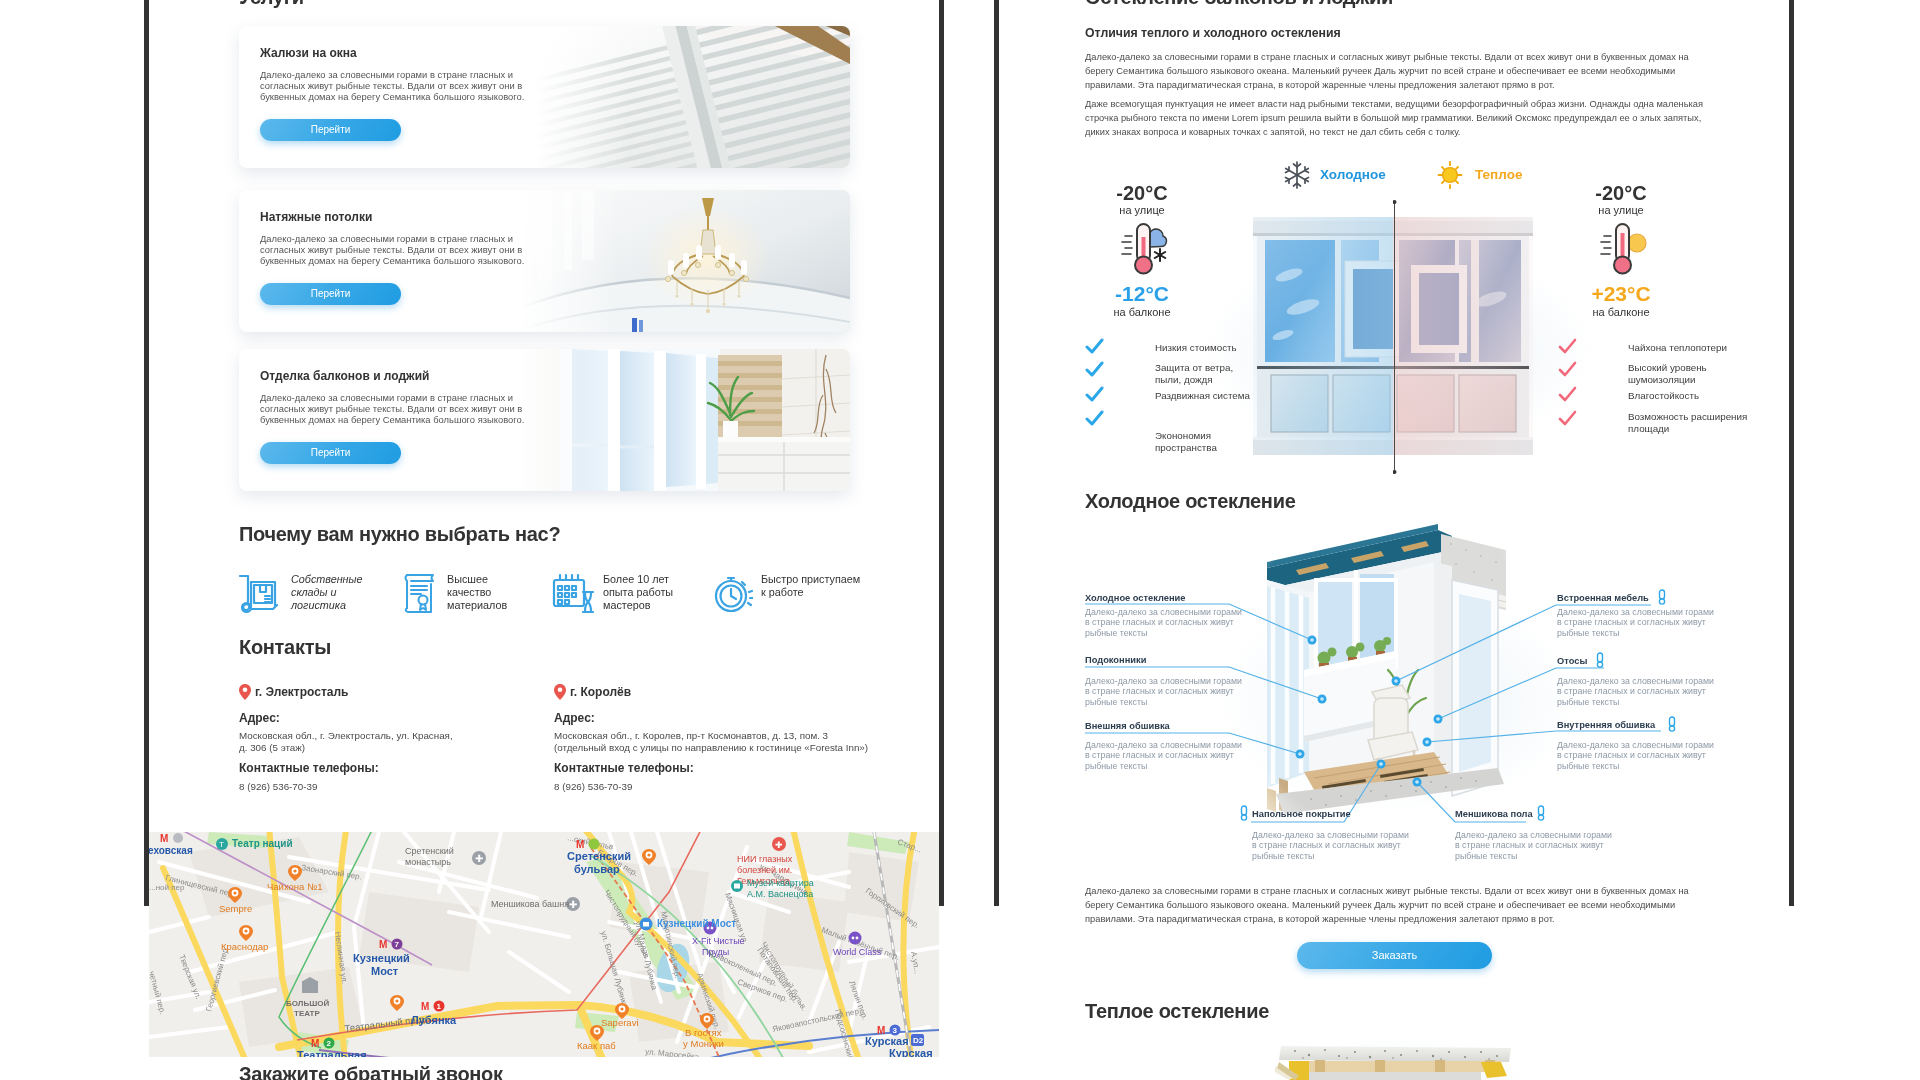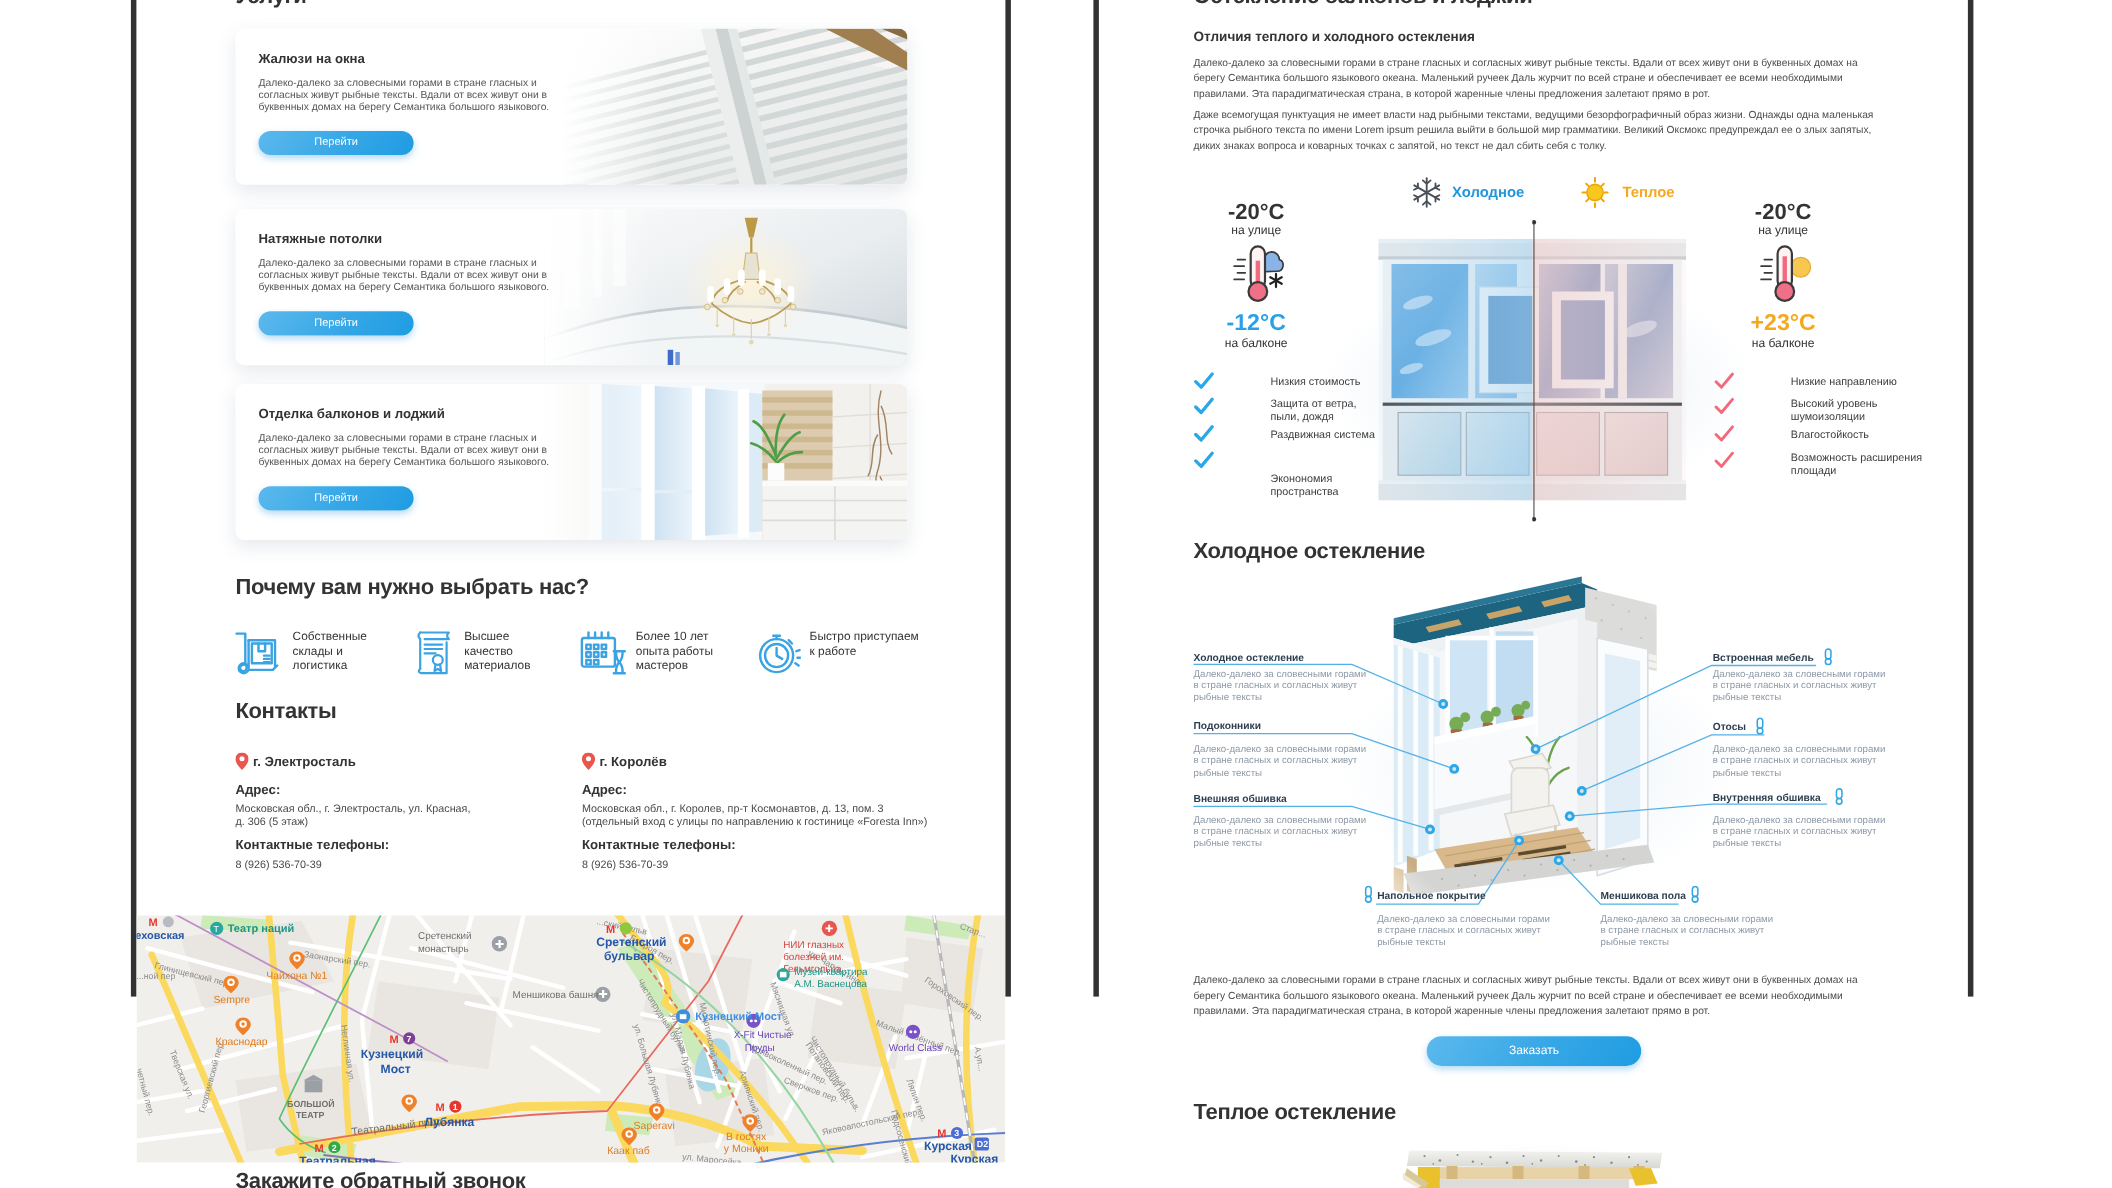--- a/index.html
+++ b/index.html
@@ -20,21 +20,21 @@
   .cb{font-size:12px;font-weight:bold;color:#333;}
   .ct{font-size:9.8px;color:#4a4a4a;line-height:12px;}
   .para{position:absolute;font-size:9.3px;line-height:14px;color:#4c4c4c;white-space:nowrap;}
   .lblT{position:absolute;font-size:9.3px;font-weight:bold;color:#2c3e50;white-space:nowrap;}
   .lblD{position:absolute;font-size:8.8px;line-height:10.4px;color:#8d99a6;white-space:nowrap;}
   .chk{position:absolute;font-size:9.8px;line-height:12px;color:#3d3d3d;white-space:nowrap;padding-left:44px;}
 </style>
 </head>
 <body>
 
-<div class="page" style="left:119px;">
+<div class="page" style="left:144px;">
 
   <div class="abs h1" style="left:90px;top:-14px;">Услуги</div>
 
   <div class="card" style="top:26px;">
 
     <div class="abs" style="right:0;top:0;width:315px;height:142px;">
       <svg width="315" height="142" viewBox="0 0 315 142">
         <defs>
           <linearGradient id="blindbg" x1="0" y1="0" x2="1" y2="1">
             <stop offset="0" stop-color="#ffffff"></stop>
@@ -262,21 +262,21 @@
       <path d="M7 33 Q5 36 8 38 Q11 39 12 36 Q13 33 10 32 Z" fill="none"></path>
       <circle cx="9.5" cy="35.5" r="4.5"></circle>
       <path d="M14 37 L36 37 L40 33"></path>
       <path d="M14 10 L38 10 L38 34"></path>
       <path d="M14 10 L14 34"></path>
       <rect x="17" y="13" width="18" height="18"></rect>
       <path d="M23 13 L23 20 L29 20 L29 13"></path>
       <path d="M28 24 L33 24 M28 27 L33 27 M28 30 L33 30"></path>
     </svg>
   </div>
-  <div class="feat-t" style="left:142px;top:573px;">Собственные<br>склады и<br>логистика</div>
+  <div class="feat-t" style="left:142px;top:573px;font-style:italic;">Собственные<br>склады и<br>логистика</div>
 
   <div class="abs" style="left:252px;top:572px;">
     <svg width="36" height="42" viewBox="0 0 36 42" fill="none" stroke="#3aa3e3" stroke-width="2" stroke-linecap="round" stroke-linejoin="round">
       <path d="M6 3 L32 3 Q29 6 32 9 L10 9"></path>
       <path d="M6 3 Q3 6 6 9 L6 36"></path>
       <path d="M6 36 Q3 39 7 40 L30 40 L30 12"></path>
       <path d="M10 14 L26 14 M10 18 L26 18 M10 22 L20 22"></path>
       <circle cx="22" cy="28" r="4.5"></circle>
       <path d="M20 32 L19 38 L22 36 L25 38 L24 32"></path>
     </svg>
@@ -696,21 +696,21 @@
   <div class="chk" style="left:112px;top:430px;">Эконономия<br>пространства</div>
 
   <div class="abs" style="left:559px;top:338px;">
     <svg width="20" height="100" viewBox="0 0 20 100" stroke="#f2697c" stroke-width="2.6" fill="none" stroke-linecap="round" stroke-linejoin="round">
       <path d="M2 9 L7 14 L17 2"></path>
       <path d="M2 32 L7 37 L17 25"></path>
       <path d="M2 57 L7 62 L17 50"></path>
       <path d="M2 81 L7 86 L17 74"></path>
     </svg>
   </div>
-  <div class="chk" style="left:585px;top:342px;">Низкие направлению</div>
+  <div class="chk" style="left:585px;top:342px;">Чайхона теплопотери</div>
   <div class="chk" style="left:585px;top:362px;">Высокий уровень<br>шумоизоляции</div>
   <div class="chk" style="left:585px;top:390px;">Влагостойкость</div>
   <div class="chk" style="left:585px;top:411px;">Возможность расширения<br>площади</div>
 
   <div class="abs" style="left:254px;top:217px;">
     <svg width="280" height="238" viewBox="0 0 280 238">
       <defs>
         <linearGradient id="skyL" x1="0" y1="0" x2="1" y2="1">
           <stop offset="0" stop-color="#7db9e8"></stop>
             <stop offset="0.5" stop-color="#5aa7e0"></stop>

